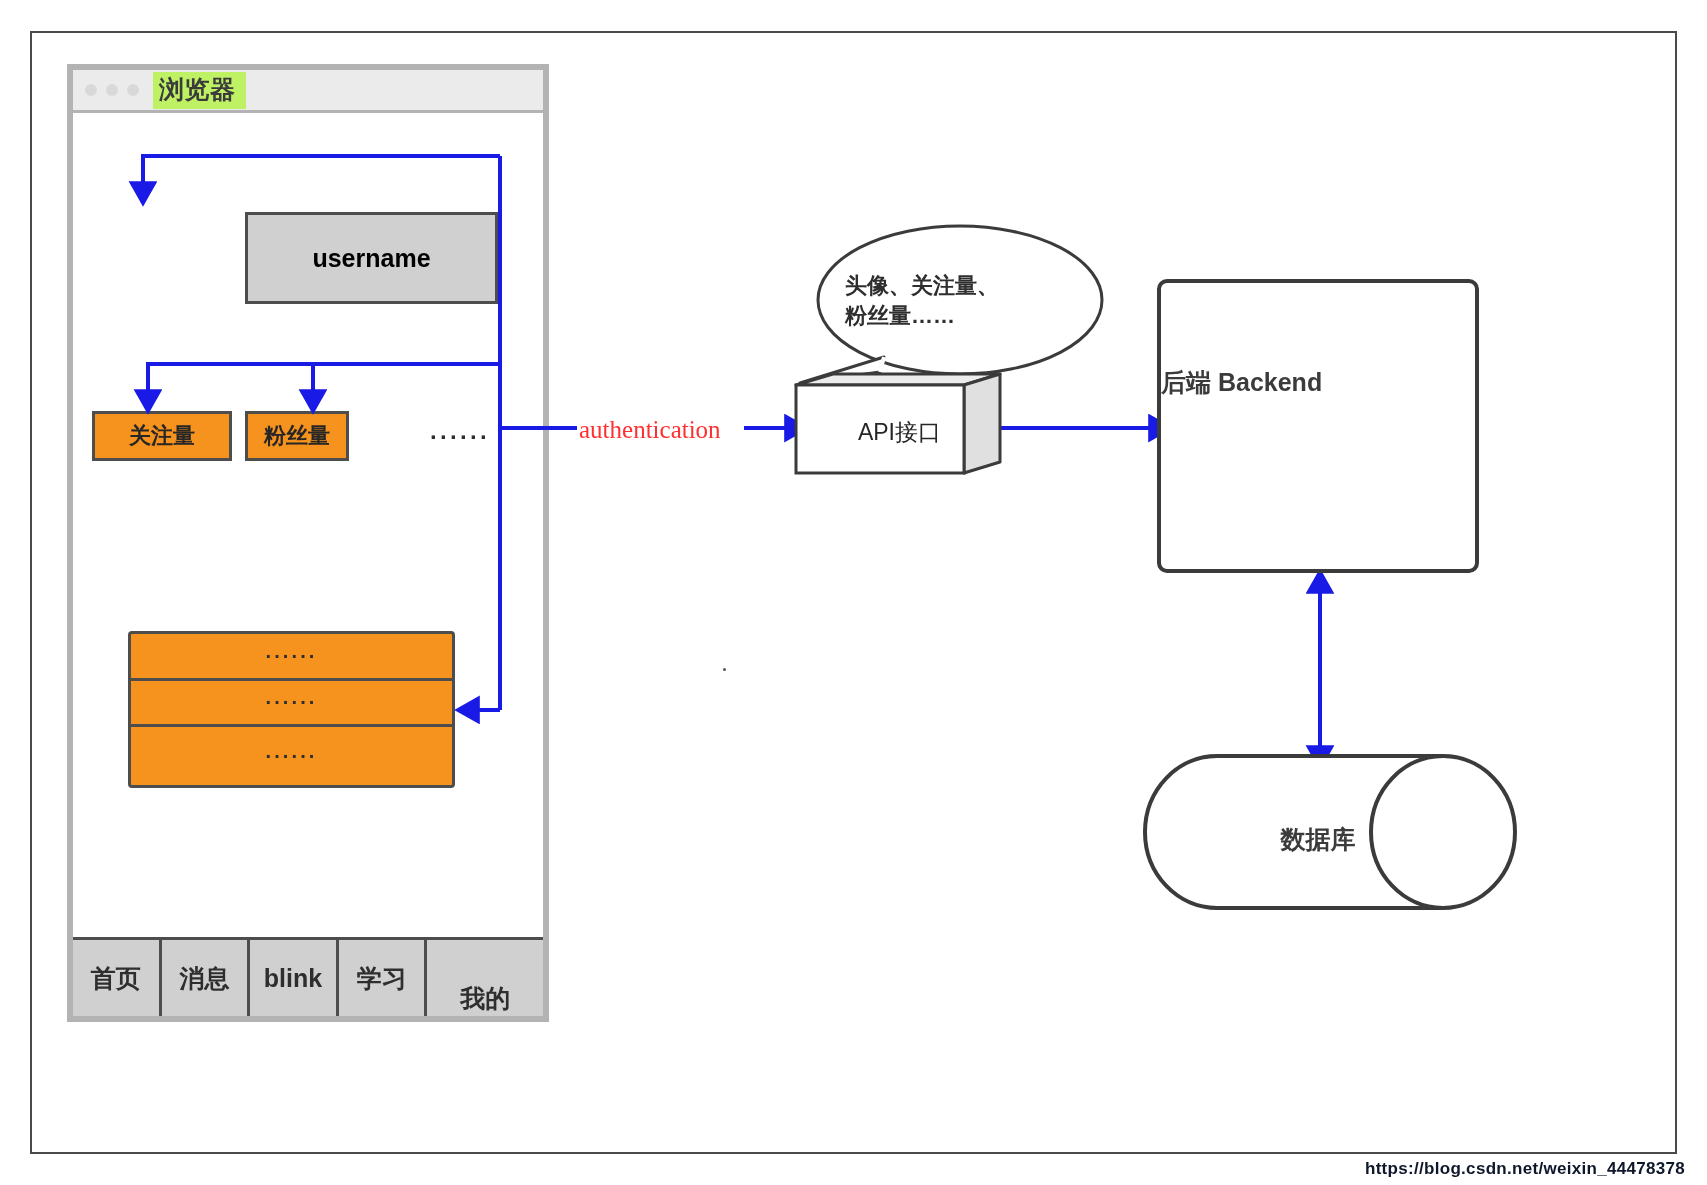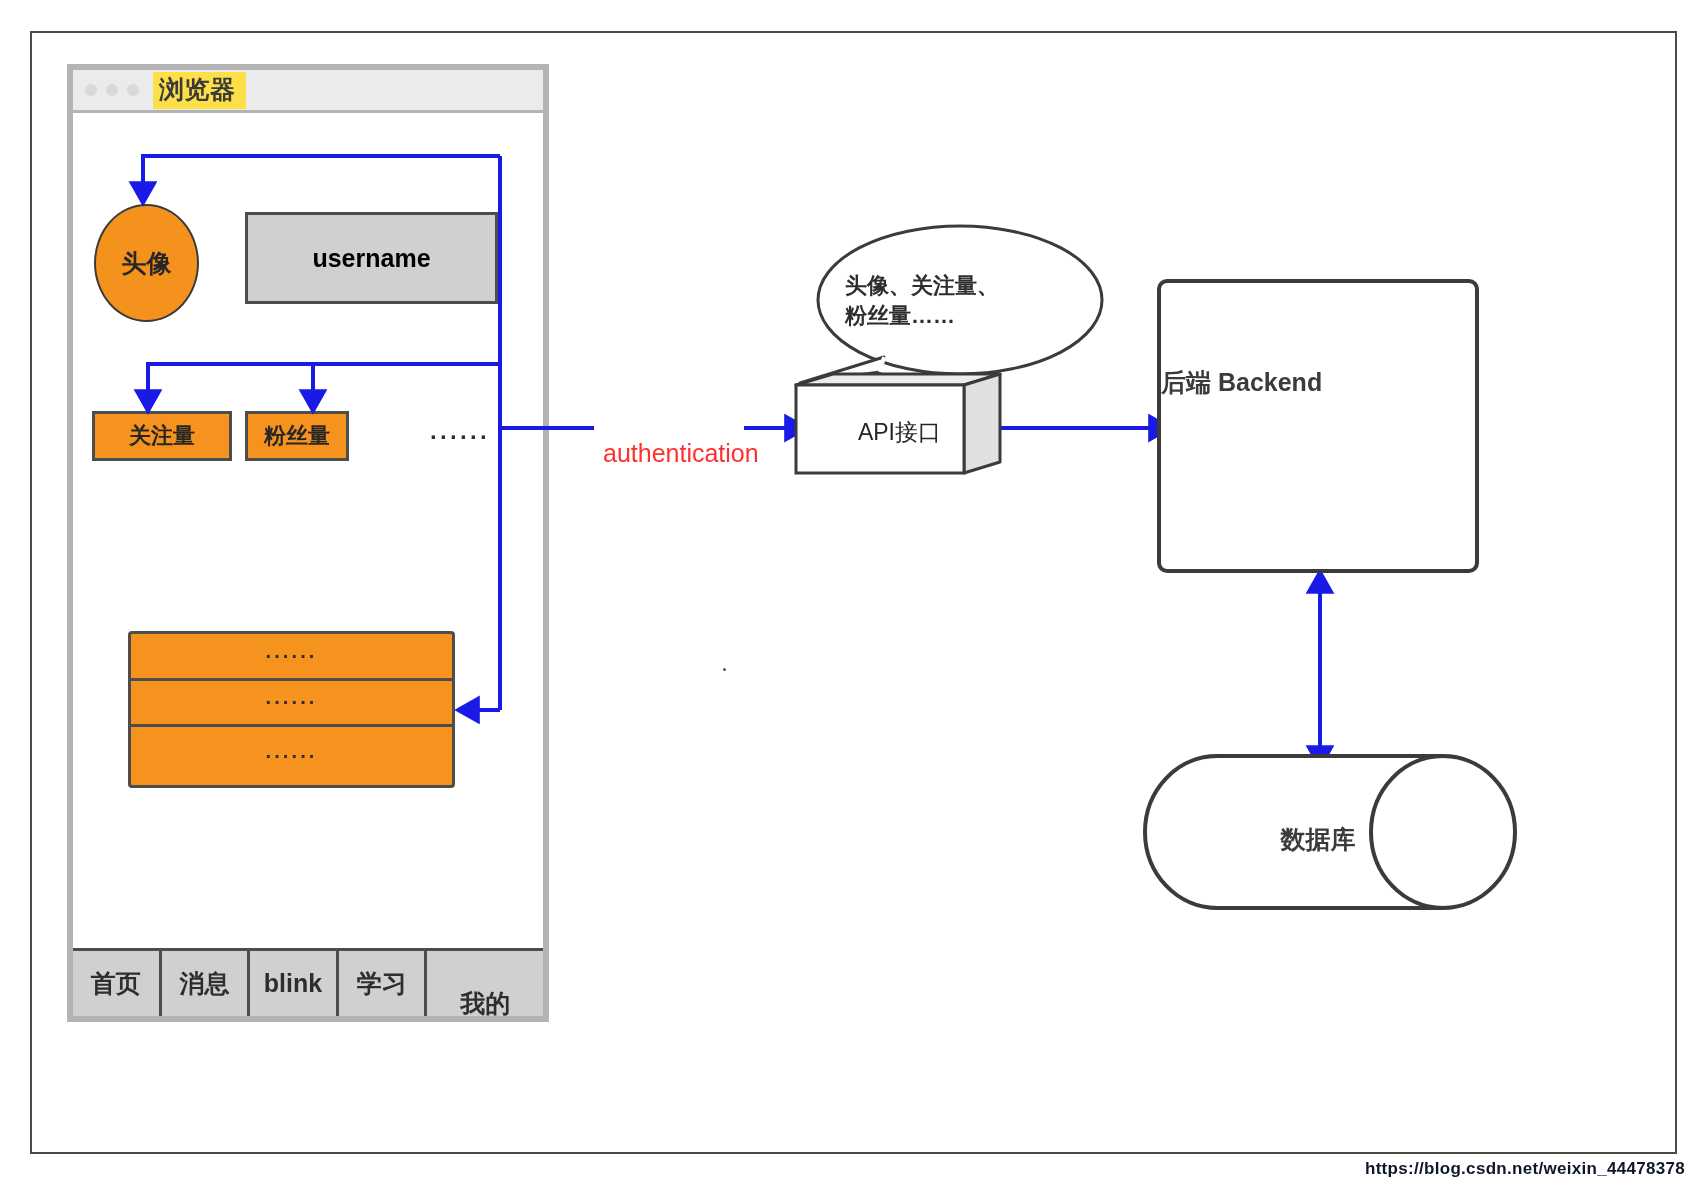--- a/index.html
+++ b/index.html
@@ -51,21 +51,21 @@
   .dot {
     width: 12px; height: 12px;
     border-radius: 50%;
     background: #d9d9d9;
   }
   .phone-title {
     margin-left: 14px;
     font-size: 25px;
     font-weight: bold;
     color: #3b3b3b;
-    background: #fde047;
+    background: #bef264;
     padding: 1px 10px 3px 6px;
     letter-spacing: 0.5px;
   }
 
   
   .avatar {
     position: absolute;
     left: 94px; top: 204px;
     width: 105px; height: 118px;
     border-radius: 50%;
@@ -142,21 +142,21 @@
     border-bottom: 3px solid #4d4d4d;
   }
   .feed-row:last-child { border-bottom: none; }
   .feed-row.r1 { flex: 0 0 47px; }
   .feed-row.r2 { flex: 0 0 46px; }
 
   
   .tabbar {
     position: absolute;
     left: 0; bottom: 0;
-    width: 100%; height: 68px;
+    width: 100%; height: 79px;
     display: flex;
     border-top: 3px solid #4d4d4d;
     background: #d0d0d0;
   }
   .tab {
     flex: 1;
     border-right: 3px solid #4d4d4d;
     display: flex;
     align-items: center;
     justify-content: center;
@@ -171,28 +171,27 @@
   #wires {
     position: absolute;
     left: 0; top: 0;
     width: 1707px; height: 1185px;
     pointer-events: none;
   }
 
   
   .auth-label {
     position: absolute;
-    left: 601px; top: 417px;
-    font-family: Liberation Sans, sans-serif;
+    left: 577px; top: 417px;
+    font-family: Liberation Serif, serif;
     font-size: 25px;
     color: #ff3030;
     background: #ffffff;
     padding: 0 2px;
     line-height: 1.05;
-    margin-top: 23px;
   }
 
   .bubble-text {
     position: absolute;
     left: 845px; top: 271px;
     width: 230px;
     text-align: left;
     font-size: 22px;
     font-weight: bold;
     color: #2e2e2e;
@@ -266,21 +265,20 @@
 
     <div class="tabbar">
       <div class="tab">首页</div>
       <div class="tab">消息</div>
       <div class="tab">blink</div>
       <div class="tab">学习</div>
       <div class="tab">我的</div>
     </div>
   </div>
 
-  <div class="avatar">头像</div>
 
   <div class="username-box">username</div>
 
   <div class="stat-box stat-follow">关注量</div>
   <div class="stat-box stat-fans">粉丝量</div>
   <div class="ellipsis-inline">······</div>
 
   <div class="feed-list">
     <div class="feed-row r1">······</div>
     <div class="feed-row r2">······</div>

